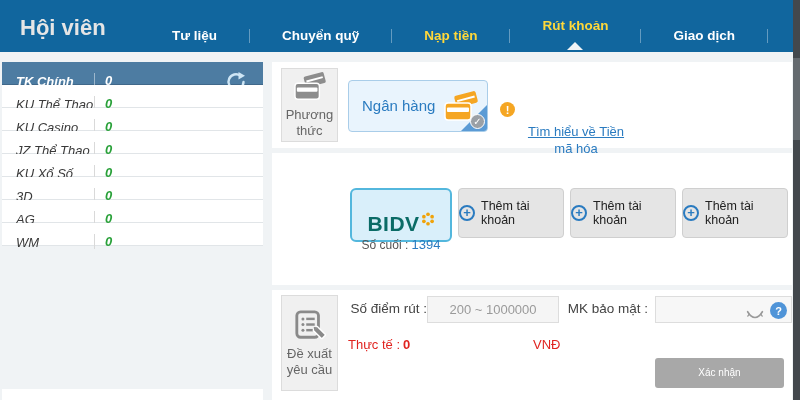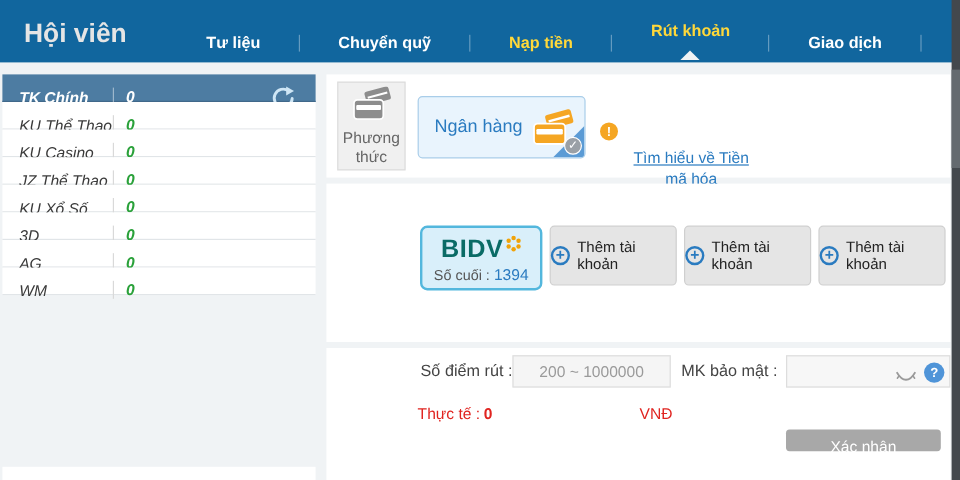--- a/index.html
+++ b/index.html
@@ -53,21 +53,21 @@
   .fold-check::before { content:"✓"; }
   .info-ico { position:absolute; left:228px; top:40px; width:15px; height:15px; border-radius:50%;
               background:#f5a623; color:#fff; font-size:11px; font-weight:bold;
               display:flex; align-items:center; justify-content:center; }
   .info-ico::before { content:"!"; }
   .info-link { position:absolute; left:247px; top:33px; width:114px; font-size:13px; line-height:17px;
                color:#2a7bc0; text-decoration:underline; text-align:center; cursor:pointer;margin-top:28px; }
 
   
   .bidv-card { position:absolute; left:78px; top:35px; width:102px; height:54px; background:#d9effa;
-               border:2px solid #53b7dd; border-radius:6px; cursor:pointer; text-align:center; padding-top:6px; }
+               border:2px solid #53b7dd; border-radius:6px; cursor:pointer; text-align:center; padding-top:22px; }
   .bidv-name { font-size:21px; font-weight:bold; color:#0a6b66; letter-spacing:.5px; display:inline-block; vertical-align:middle; }
   .bidv-flower { display:inline-block; vertical-align:top; margin-left:1px; }
   .bidv-last { font-size:12px; color:#555; margin-top:1px; }
   .bidv-last .num { color:#2a7bc0; font-size:13px;text-align:center; }
   .add-btn { position:absolute; top:35px; width:106px; height:50px; background:#e5e5e5; border:1px solid #cfcfcf;
              border-radius:4px; cursor:pointer; display:flex; align-items:center; justify-content:center; gap:6px; }
   .add-btn .plus { width:16px; height:16px; border:2px solid #2a7bc0; border-radius:50%; color:#2a7bc0;
                    font-size:13px; font-weight:bold; line-height:12px; text-align:center; flex:none; }
   .add-btn .plus::before { content:"+"; }
   .add-btn .t { font-size:12.5px; color:#222; }
@@ -80,22 +80,22 @@
   .inp1::placeholder { color:#9a9a9a; opacity:1; }
   .inp2-wrap { position:absolute; left:383px; top:6px; width:137px; height:27px; background:#f7f7f7; border:1px solid #ddd; }
   .inp2 { width:100%; height:100%; border:none; background:transparent; padding:0 46px 0 8px; font-size:13px; }
   .eye { position:absolute; right:27px; top:9px; cursor:pointer; }
   .q-ico { position:absolute; right:4px; top:5px; width:17px; height:17px; border-radius:50%; background:#4f94d8;
            color:#fff; font-size:11px; font-weight:bold; display:flex; align-items:center; justify-content:center; cursor:pointer; }
   .q-ico::before { content:"?"; }
   .actual { position:absolute; left:76px; top:47px; font-size:13px; color:#e02420; }
   .actual b { margin-left:3px; }
   .currency { position:absolute; left:261px; top:47px; font-size:13px; color:#e02420; }
-  .submit-btn { position:absolute; left:383px; top:68px; width:129px; height:18px; background:#a8a8a8; border:none;
-                border-radius:3px; color:#fff; font-size:13px; text-align:center; line-height:30px; cursor:pointer;
+  .submit-btn { position:absolute; left:383px; top:68px; width:129px; height:30px; background:#a8a8a8; border:none;
+                border-radius:3px; color:#fff; font-size:10px; text-align:center; line-height:30px; cursor:pointer;
                 font-family:"Liberation Sans","DejaVu Sans",sans-serif; }
 </style>
 </head>
 <body>
 
 <div id="stage">
 
   <div class="header">
     <div class="header-title">Hội viên</div>
     <div class="nav">
@@ -214,20 +214,37 @@
       <span class="plus"></span>
       <span class="t">Thêm tài khoản</span>
     </div>
     <div class="add-btn" style="left:410px;">
       <span class="plus"></span>
       <span class="t">Thêm tài khoản</span>
     </div>
   </div>
 
   <div class="section" style="top:290px; height:110px;">
+    <div class="sec-box" style="top:5px; height:96px;">
+      <svg width="32" height="32" viewBox="0 0 34 34">
+        <rect x="3" y="3" width="23" height="27" rx="4" fill="none" stroke="#8a8a8a" stroke-width="3"></rect>
+        <circle cx="9.5" cy="10.5" r="1.6" fill="#8a8a8a"></circle>
+          <rect x="13" y="9.2" width="9" height="2.6" fill="#8a8a8a"></rect>
+        <circle cx="9.5" cy="16.5" r="1.6" fill="#8a8a8a"></circle>
+          <rect x="13" y="15.2" width="9" height="2.6" fill="#8a8a8a"></rect>
+        <circle cx="9.5" cy="22.5" r="1.6" fill="#8a8a8a"></circle>
+          <rect x="13" y="21.2" width="7" height="2.6" fill="#8a8a8a"></rect>
+        <g transform="rotate(45 26 24)">
+            <rect x="21" y="21" width="13" height="6" rx="1" fill="#8a8a8a" stroke="#fff" stroke-width="1.6"></rect>
+            <polygon points="19,24 22,21.5 22,26.5" fill="#8a8a8a"></polygon>
+          </g>
+      </svg>
+      <span class="t">Đề xuất</span>
+      <span class="t">yêu cầu</span>
+    </div>
     <span class="form-label" style="left:68px; top:11px; width:87px;">Số điểm rút :</span>
     <input class="inp inp1" type="text" placeholder="200 ~ 1000000" style="">
     <span class="actual"><span>Thực tế :</span><b>0</b></span>
     <span class="currency">VNĐ</span>
     <span class="form-label" style="left:288px; top:11px; width:88px;">MK bảo mật :</span>
     <div class="inp2-wrap">
       <input class="inp2" type="password" style="">
       <span class="eye">
         <svg width="18" height="10" viewBox="0 0 22 12">
             <path d="M2 2 Q6 9 11 9 Q16 9 20 2" fill="none" stroke="#9a9a9a" stroke-width="2" stroke-linecap="round"></path>

